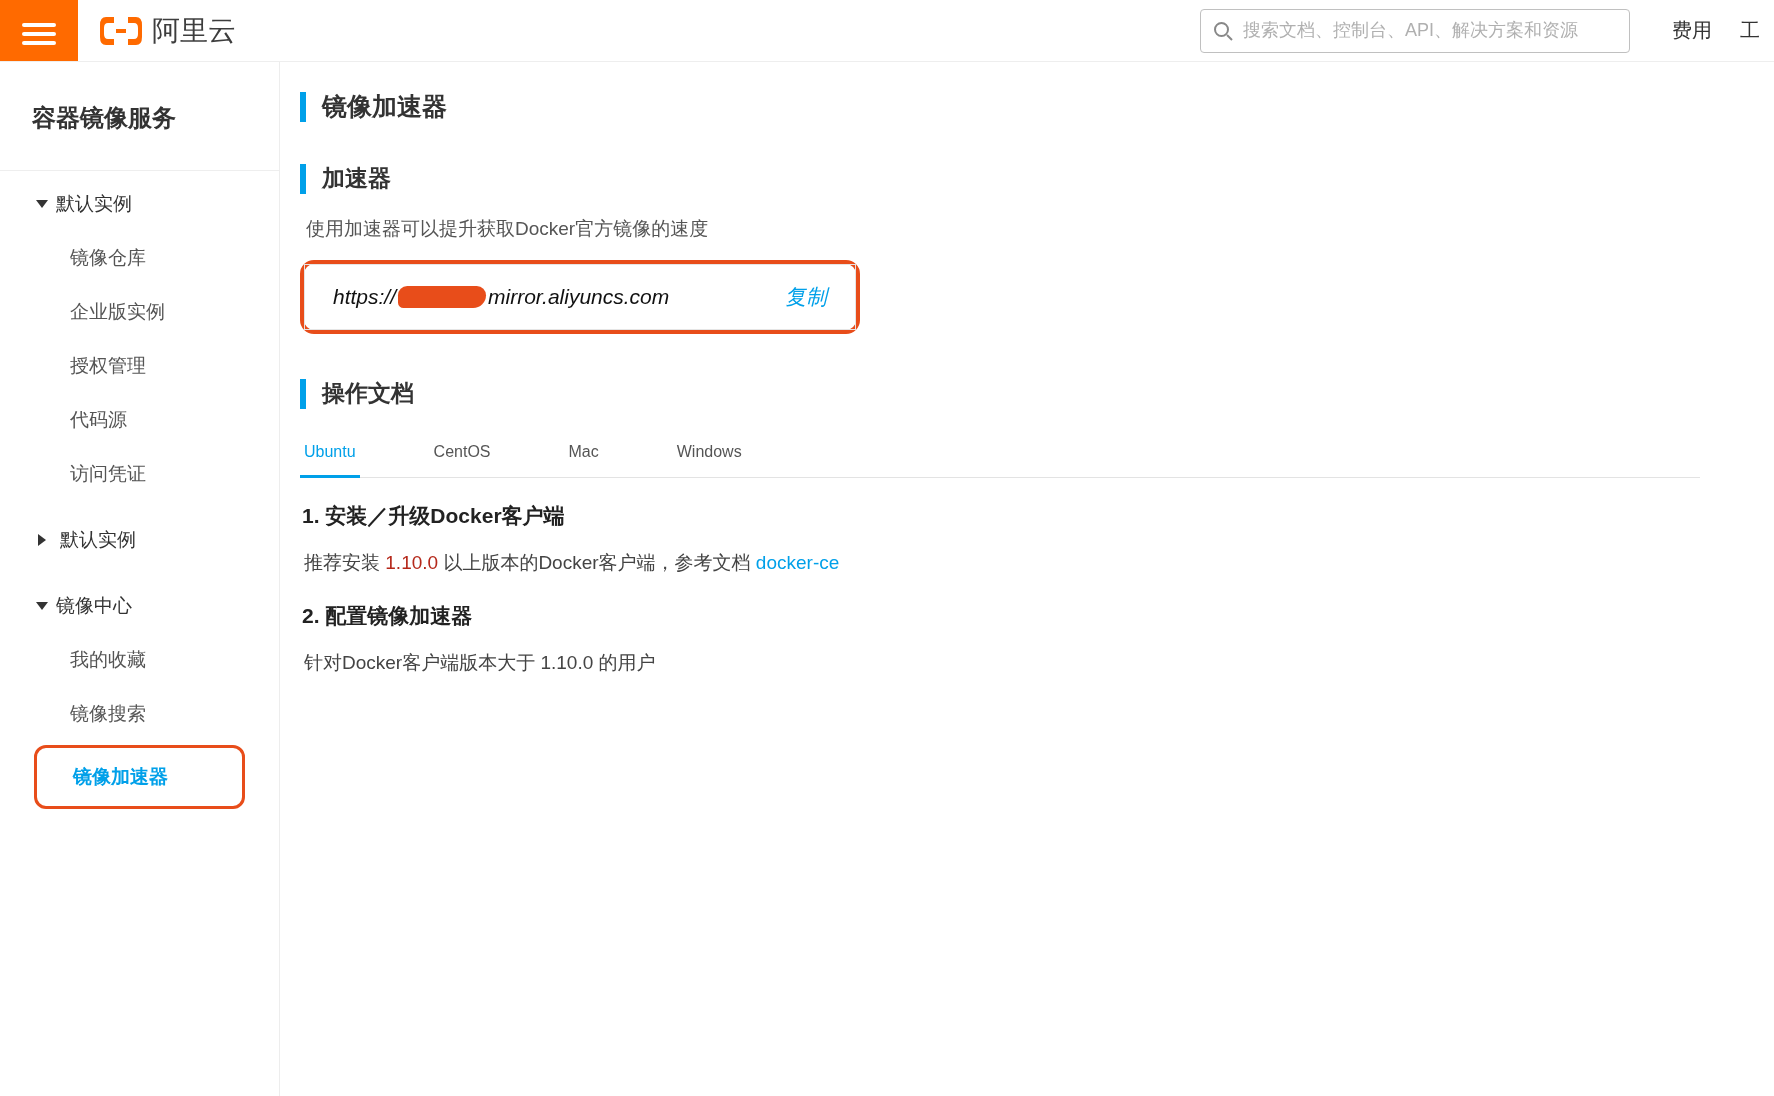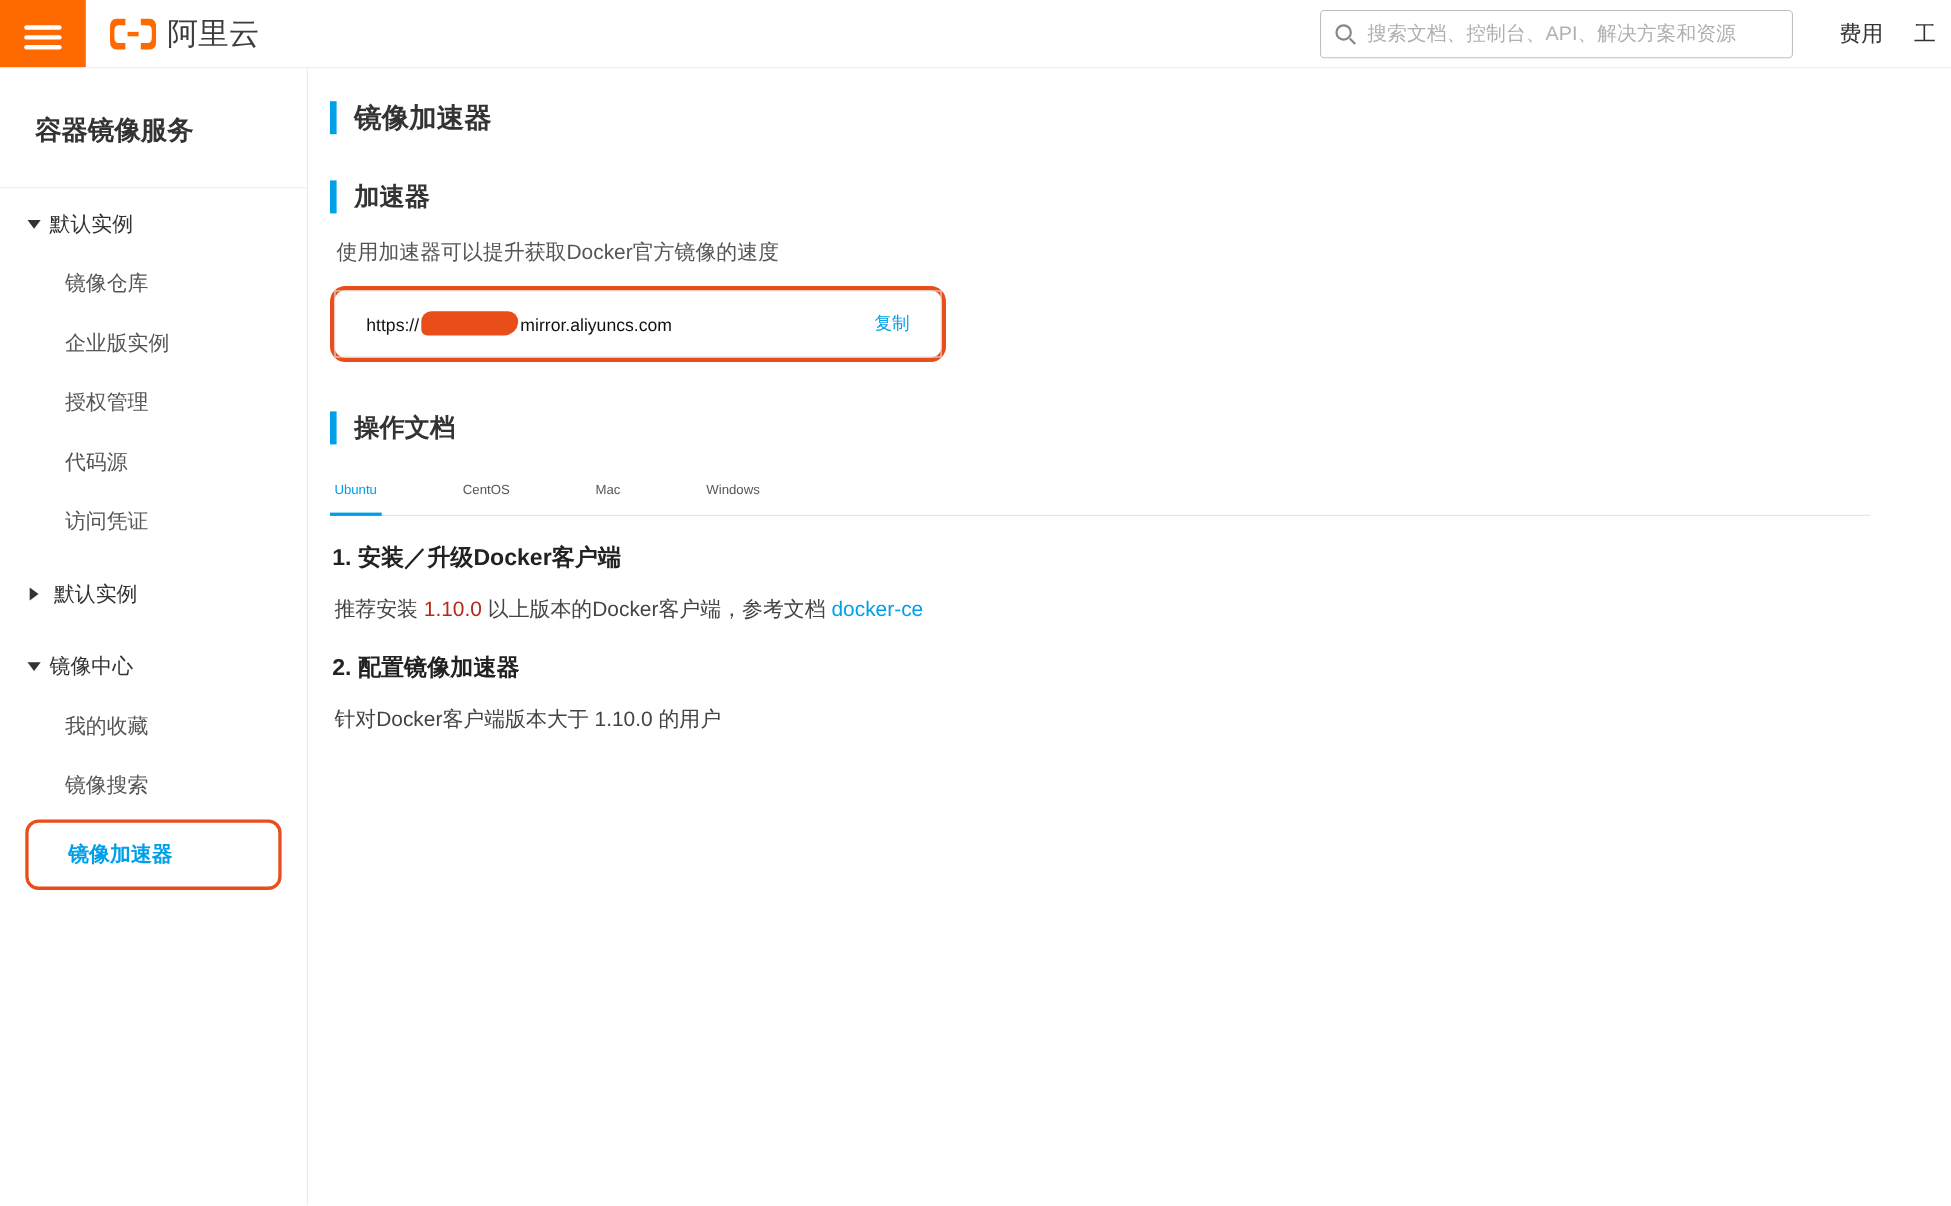--- a/index.html
+++ b/index.html
@@ -16,47 +16,47 @@
   .nav-spacer { flex:1; }
   .search-box { align-self:center; display:flex; align-items:center; height:44px; width:430px; border:1px solid #c0c0c0; border-radius:4px; padding:0 12px; color:#999; gap:10px; margin-right:28px; }
   .search-box input { border:0; outline:0; font-size:18px; flex:1; background:transparent; color:#333; }
   .search-box input::placeholder { color:#b0b0b0; }
   .nav-link { align-self:center; font-size:20px; color:#333; padding:0 14px; }
   
   .shell { display:flex; height:calc(100% - 62px); }
   .sidebar { width:280px; border-right:1px solid #ededed; padding-top:30px; overflow-y:auto; }
   .sidebar-title { font-size:24px; font-weight:700; padding:10px 32px 36px; }
   .sidebar hr { border:0; border-top:1px solid #eee; margin:0; }
-  .side-group { padding:6px 5px; }
+  .side-group { padding:6px 16px; }
   .side-group-header { display:flex; align-items:center; gap:8px; padding:14px 20px; font-size:19px; color:#333; cursor:pointer; }
   .tri { width:0; height:0; border-left:6px solid transparent; border-right:6px solid transparent; }
   .tri-down { border-top:8px solid #333; }
   .tri-right { border-top:6px solid transparent; border-bottom:6px solid transparent; border-left:8px solid #333; margin-left:2px; }
   .side-item { display:block; padding:14px 20px 14px 54px; font-size:19px; color:#555; cursor:pointer; }
   .side-item.active { color:#00a0e9; font-weight:600; }
   .highlight-wrap { margin:4px 18px; border:3px solid #e84d1a; border-radius:12px; padding:2px 0; }
   .highlight-wrap .side-item { padding-left:36px; }
   
   .main { flex:1; padding:28px 0 40px 20px; overflow-y:auto; }
   .page-title { display:flex; align-items:center; gap:16px; margin-bottom:40px; }
   .page-title .bar, .section-title .bar { width:6px; height:30px; background:#00a0e9; }
   .page-title h1 { font-size:25px; font-weight:600; }
   .section-title { display:flex; align-items:center; gap:16px; margin:10px 0 22px; }
   .section-title h2 { font-size:23px; font-weight:600; }
   .desc { font-size:19px; color:#555; margin:4px 0 18px 6px; }
   .highlight-rect { border:4px solid #e84d1a; border-radius:14px; display:inline-block; }
   .addr-table { border:1px solid #e5e5e5; width:552px; }
   .addr-head { background:#f1f5fb; padding:16px 28px; font-size:18px; color:#6a6a6a; font-weight:600; border-bottom:1px solid #e5e5e5; }
-  .addr-row { display:flex; align-items:center; justify-content:space-between; padding:18px 28px; font-size:16px; }
+  .addr-row { display:flex; align-items:center; justify-content:space-between; padding:18px 28px; font-size:21px;font-style:italic; }
   .addr-url-part1 { color:#111; }
   .addr-url-hidden { display:inline-block; width:88px; height:22px; background:#e84d1a; border-radius:10px 10px 14px 6px; vertical-align:-4px; margin:0 2px; }
   .addr-url-part2 { color:#111; }
   .copy-link { color:#00a0e9; cursor:pointer; }
   .tabs { display:flex; gap:70px; border-bottom:1px solid #e3e3e3; margin:14px 0 24px; width:95%; }
-  .tab { padding:12px 4px 14px; font-size:12px; color:#555; cursor:pointer; }
+  .tab { padding:12px 4px 14px; font-size:16px; color:#555; cursor:pointer; }
   .tab.active { color:#00a0e9; border-bottom:3px solid #00a0e9; margin-bottom:-1px; }
   .step-h { font-size:21px; font-weight:700; margin:18px 0 20px 2px; color:#222; }
   .body-text { font-size:19px; color:#444; margin:6px 0 26px 4px; }
   .body-text .ver { color:#b5281a; }
   .body-text .link { color:#00a0e9; }
   .search-ic svg, .brand-logo svg { display:block; }
 </style>
 </head>
 <body>
 

